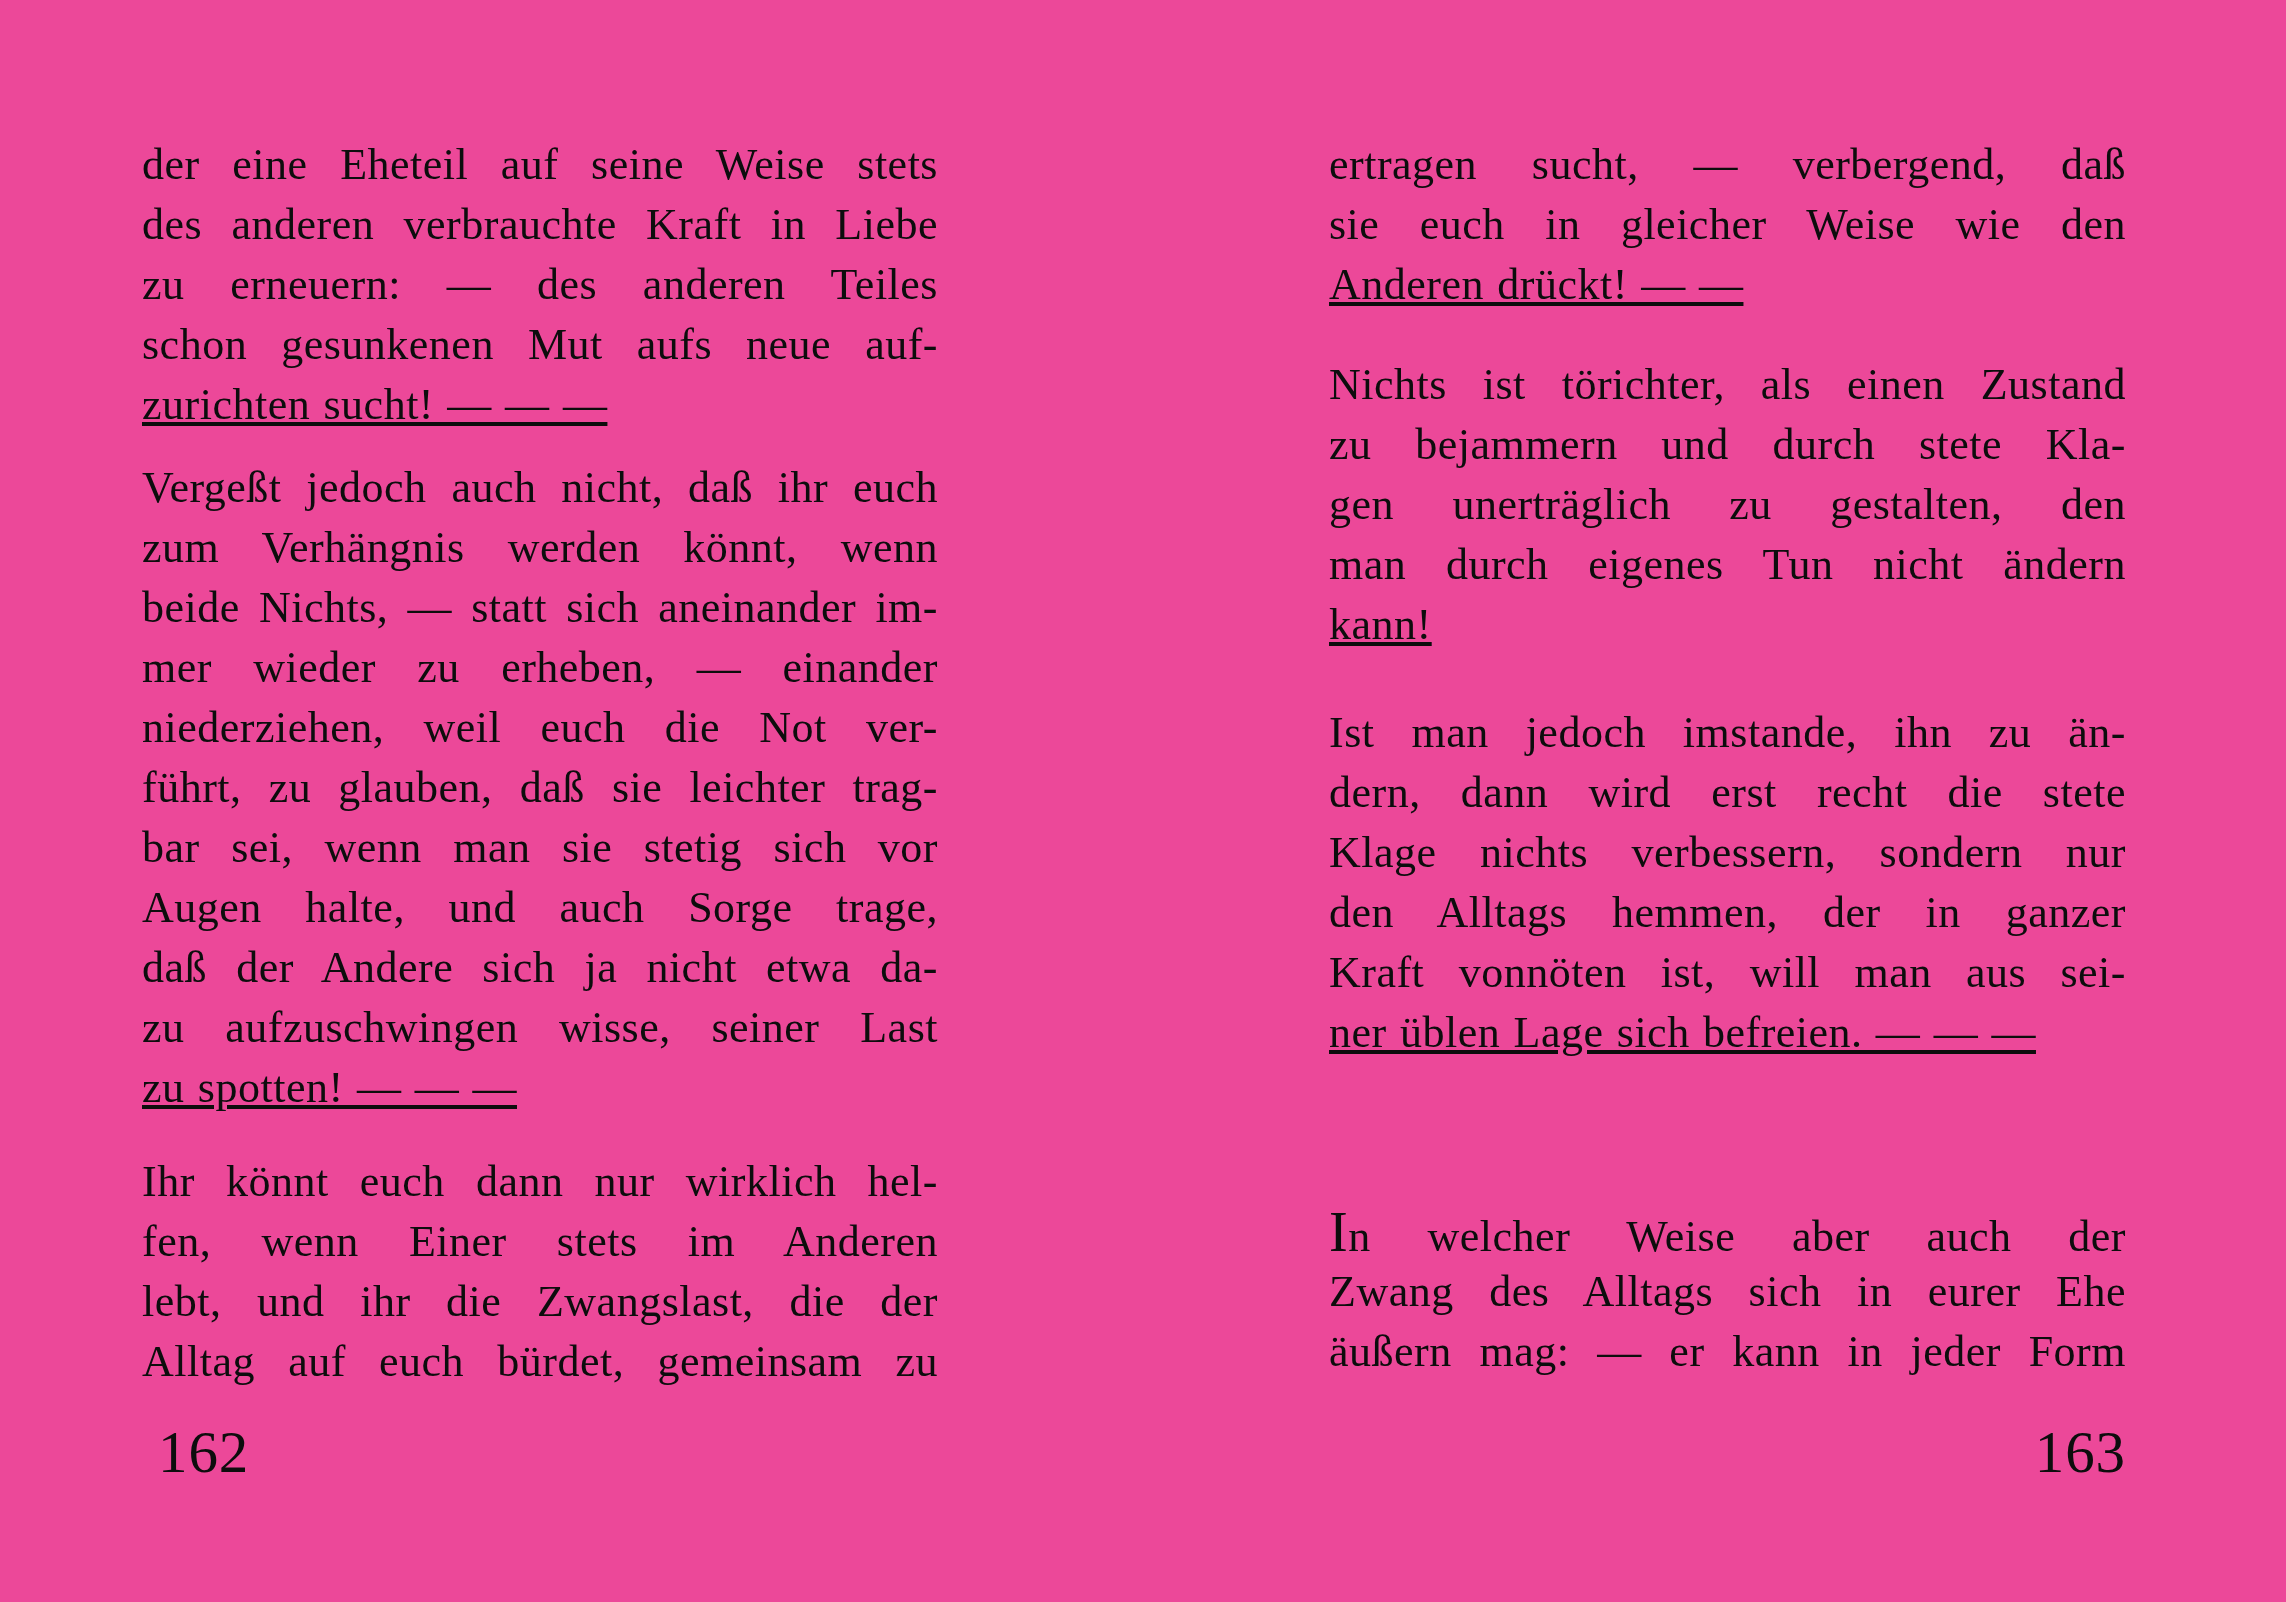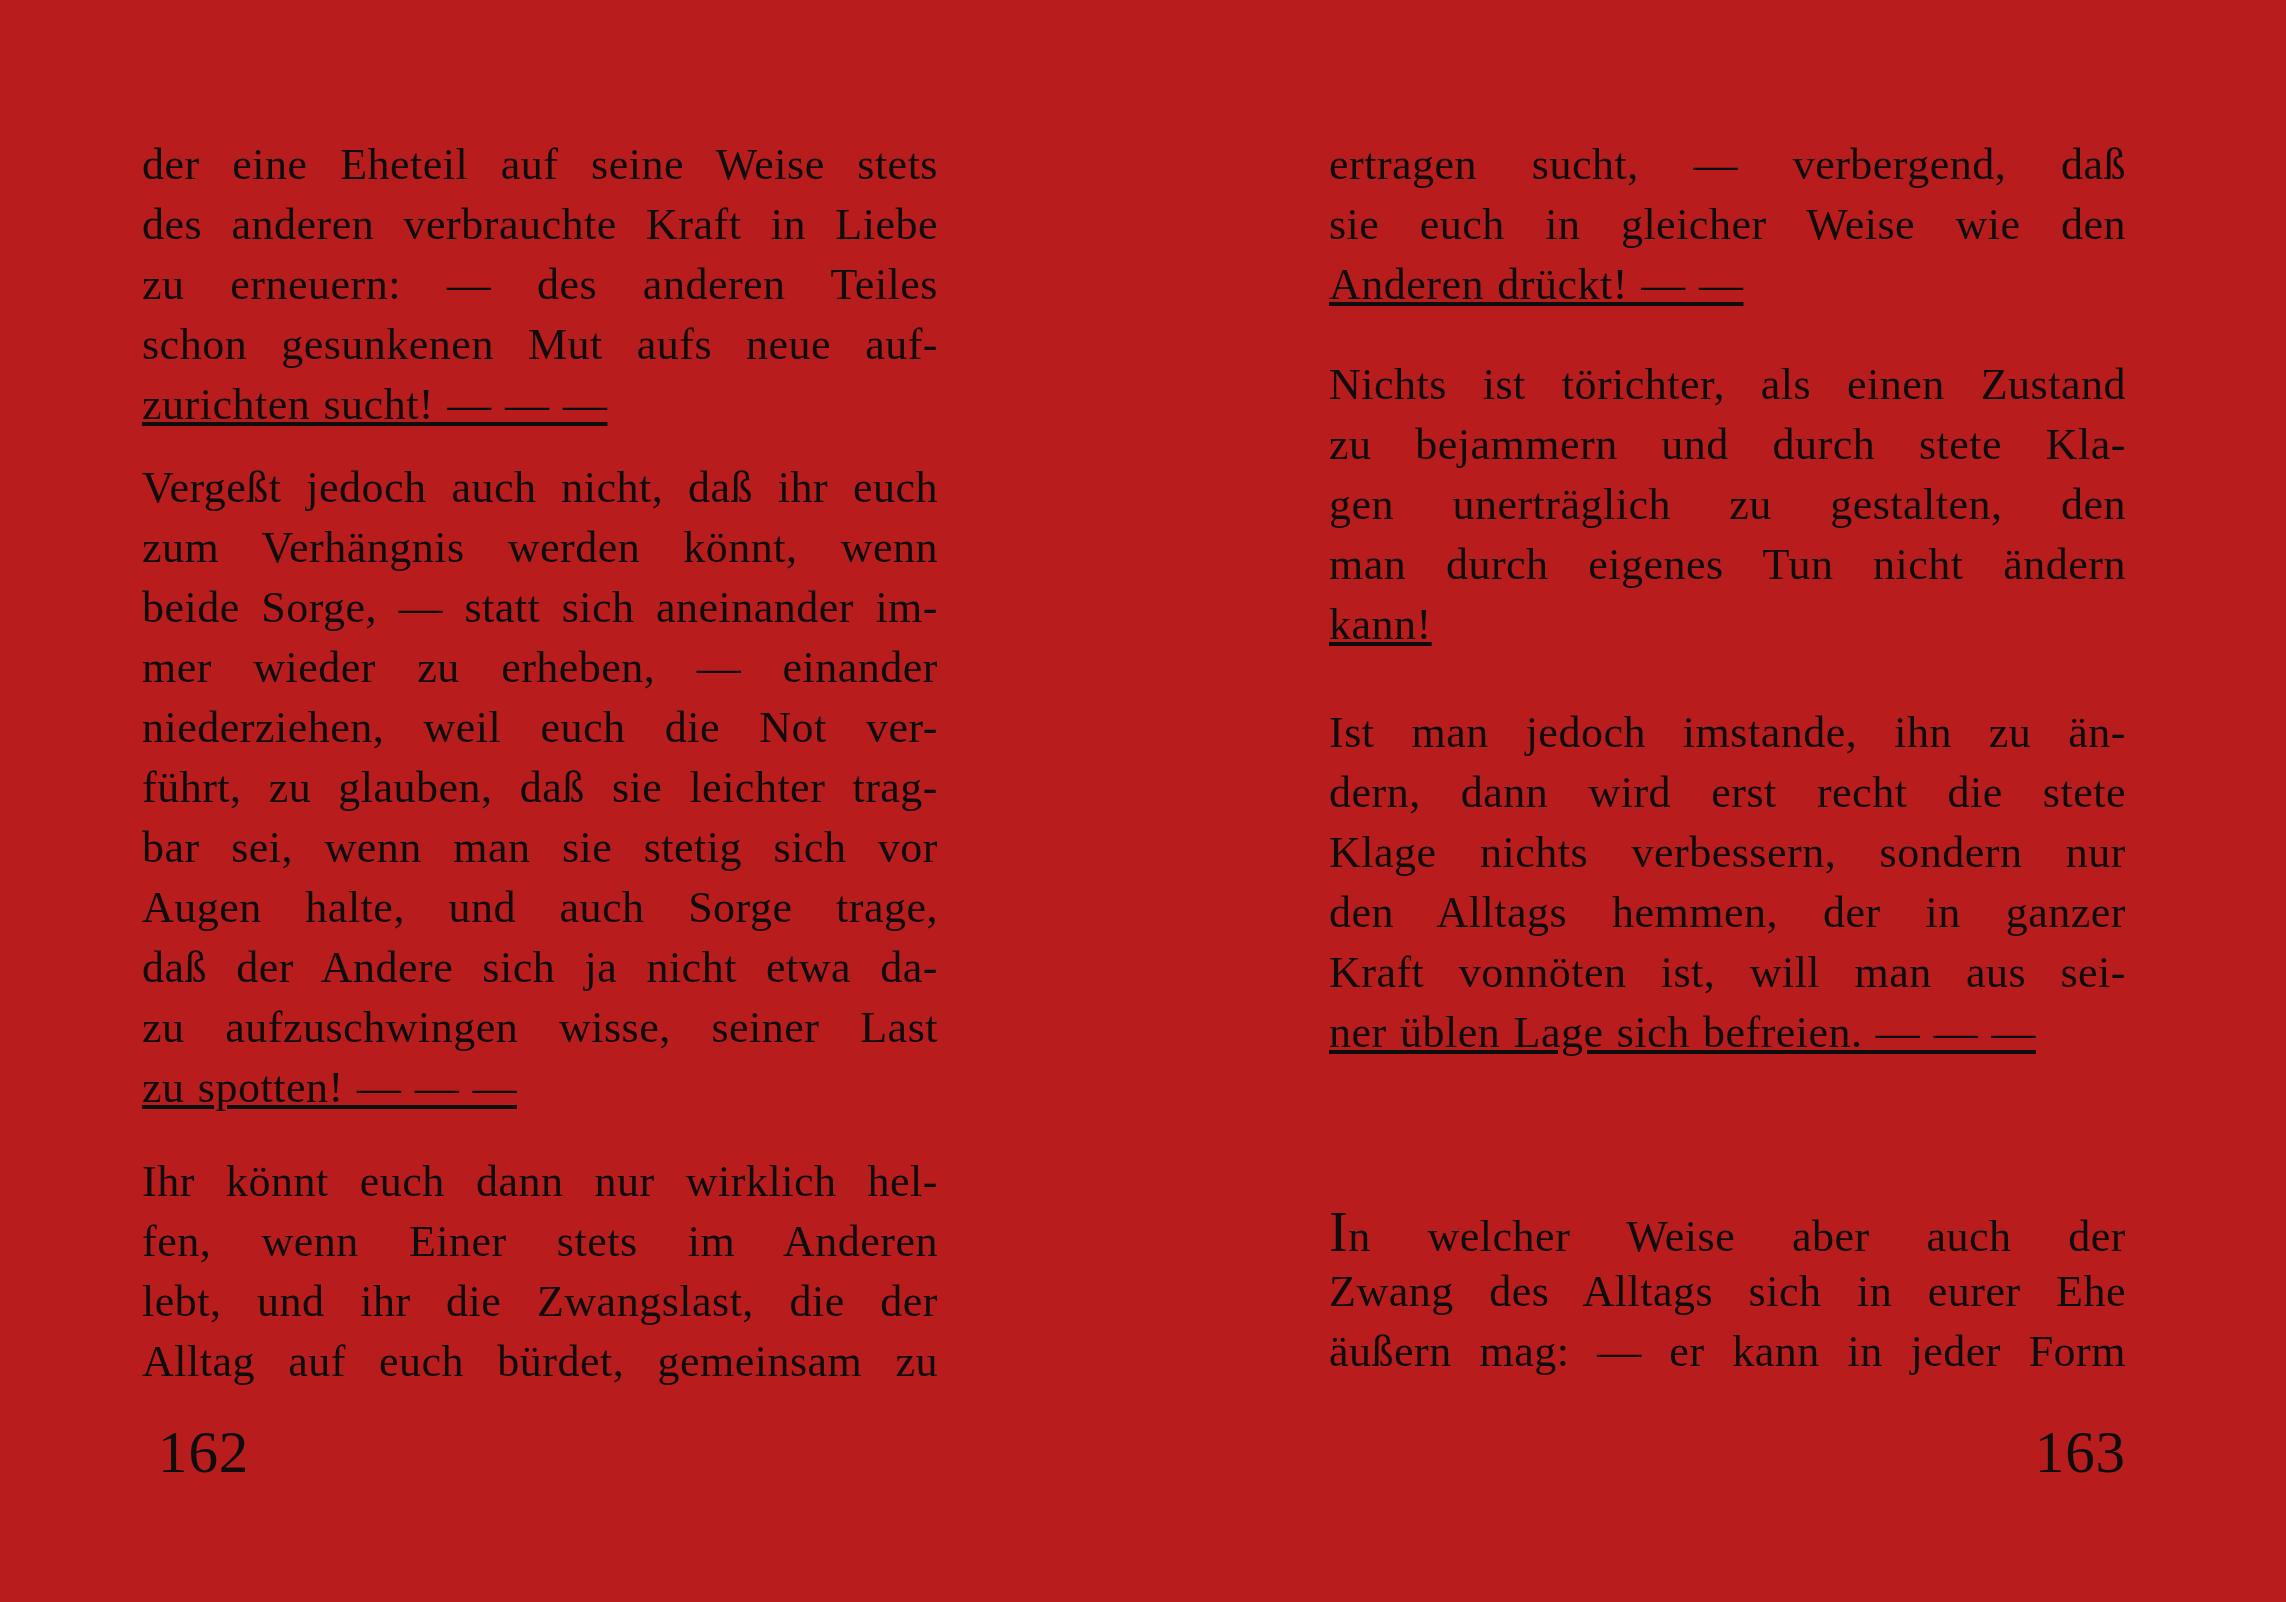--- a/index.html
+++ b/index.html
@@ -4,21 +4,21 @@
 <style>
   html, body {
     margin: 0;
     padding: 0;
     background: #ffffff;
   }
   .spread {
     position: relative;
     width: 2286px;
     height: 1602px;
-    background: #b91c1c;
+    background: #ec4899;
     overflow: hidden;
     font-family: "Liberation Serif", "DejaVu Serif", serif;
     color: #0d0d0d;
   }
   .col {
     position: absolute;
     top: 135px;
   }
   .col-left  { left: 142px;  width: 796px; }
   .col-right { left: 1329px; width: 797px; }
@@ -72,21 +72,21 @@
         <div class="line">der eine Eheteil auf seine Weise stets</div>
         <div class="line">des anderen verbrauchte Kraft in Liebe</div>
         <div class="line">zu erneuern: — des anderen Teiles</div>
         <div class="line">schon gesunkenen Mut aufs neue auf-</div>
         <div class="line short">zurichten sucht! — — —</div>
       </div>
 
       <div class="para para-1">
         <div class="line">Vergeßt jedoch auch nicht, daß ihr euch</div>
         <div class="line">zum Verhängnis werden könnt, wenn</div>
-        <div class="line">beide Sorge, — statt sich aneinander im-</div>
+        <div class="line">beide Nichts, — statt sich aneinander im-</div>
         <div class="line">mer wieder zu erheben, — einander</div>
         <div class="line">niederziehen, weil euch die Not ver-</div>
         <div class="line">führt, zu glauben, daß sie leichter trag-</div>
         <div class="line">bar sei, wenn man sie stetig sich vor</div>
         <div class="line">Augen halte, und auch Sorge trage,</div>
         <div class="line">daß der Andere sich ja nicht etwa da-</div>
         <div class="line">zu aufzuschwingen wisse, seiner Last</div>
         <div class="line short">zu spotten! — — —</div>
       </div>
 

